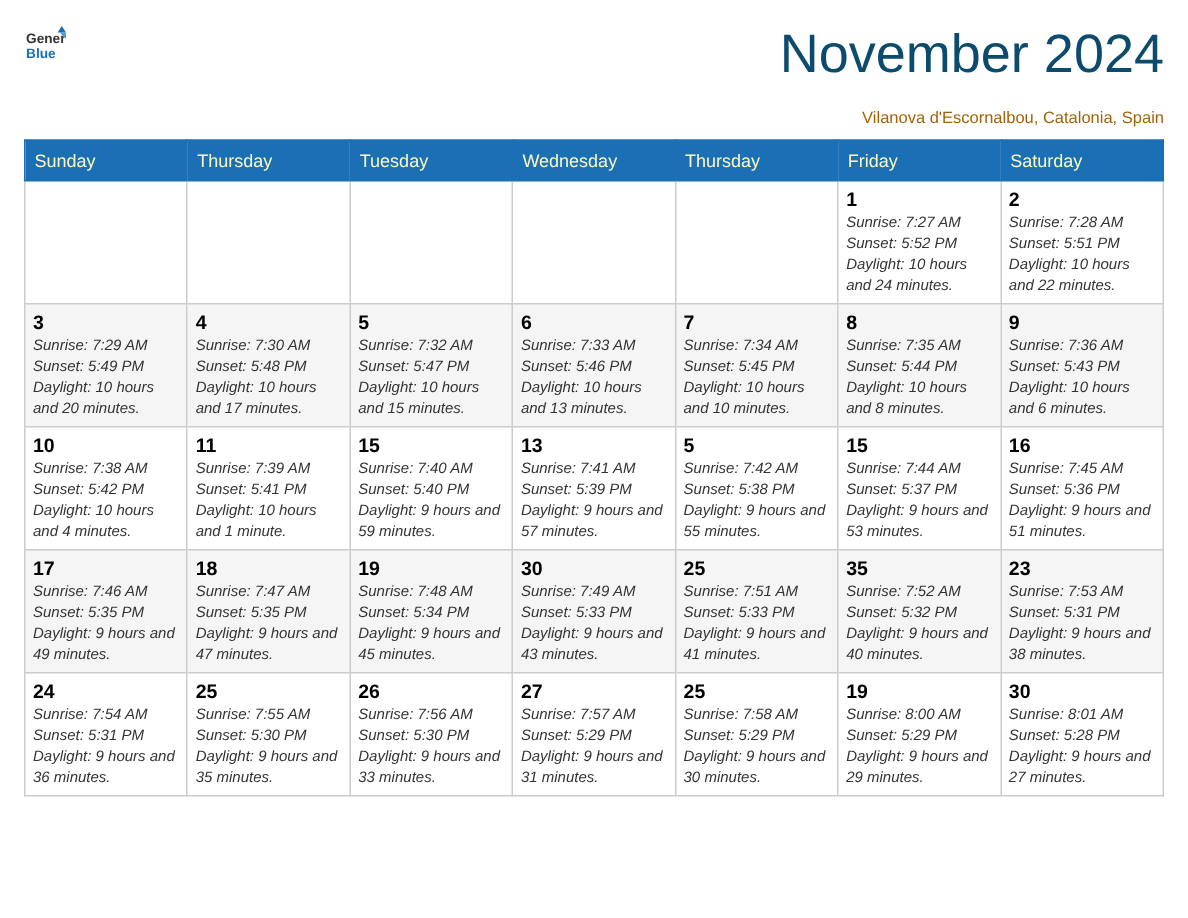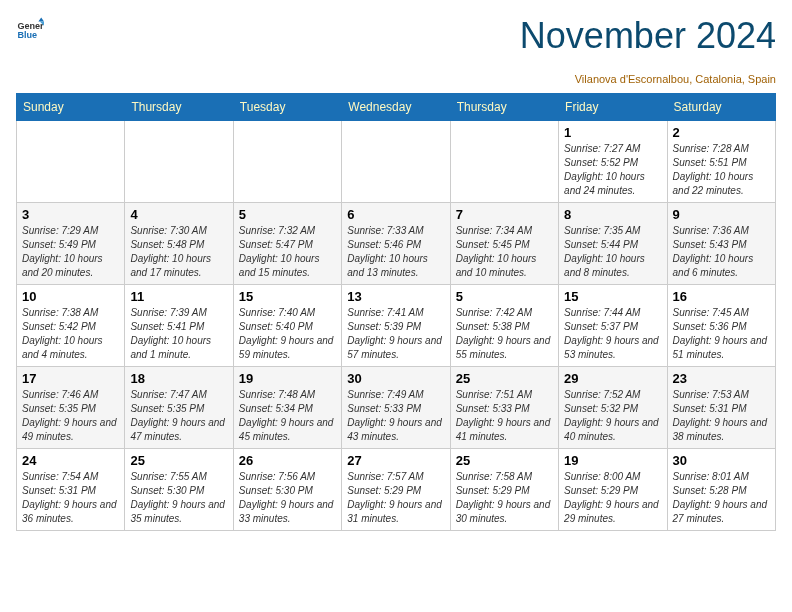--- a/index.html
+++ b/index.html
@@ -200,21 +200,21 @@
         </td>
         <td>
           <div class="day-number">30</div>
           <div class="day-info">Sunrise: 7:49 AM<br>Sunset: 5:33 PM<br>Daylight: 9 hours and 43 minutes.</div>
         </td>
         <td>
           <div class="day-number">25</div>
           <div class="day-info">Sunrise: 7:51 AM<br>Sunset: 5:33 PM<br>Daylight: 9 hours and 41 minutes.</div>
         </td>
         <td>
-          <div class="day-number">29</div>
+          <div class="day-number">35</div>
           <div class="day-info">Sunrise: 7:52 AM<br>Sunset: 5:32 PM<br>Daylight: 9 hours and 40 minutes.</div>
         </td>
         <td>
           <div class="day-number">23</div>
           <div class="day-info">Sunrise: 7:53 AM<br>Sunset: 5:31 PM<br>Daylight: 9 hours and 38 minutes.</div>
         </td>
       </tr>
       <tr>
         <td>
           <div class="day-number">24</div>

